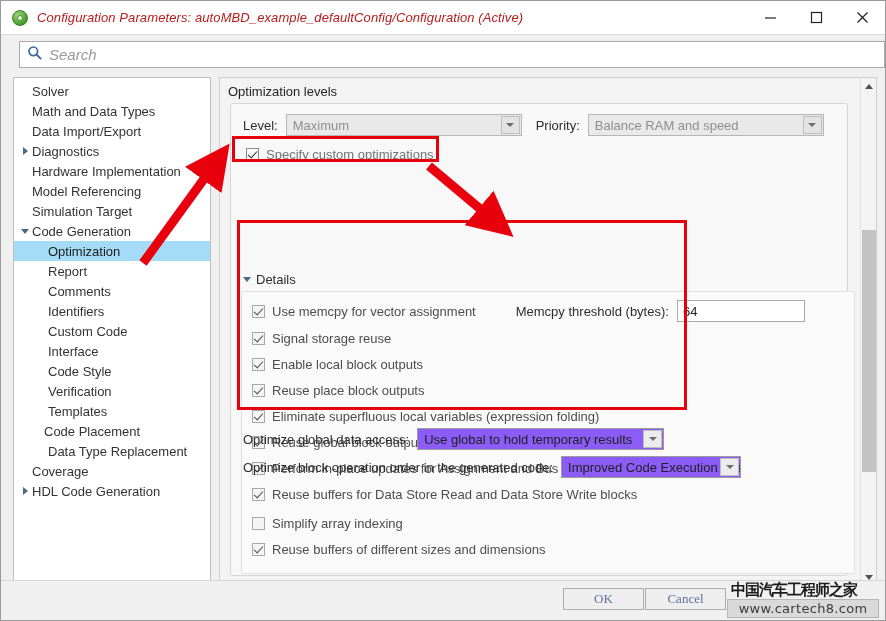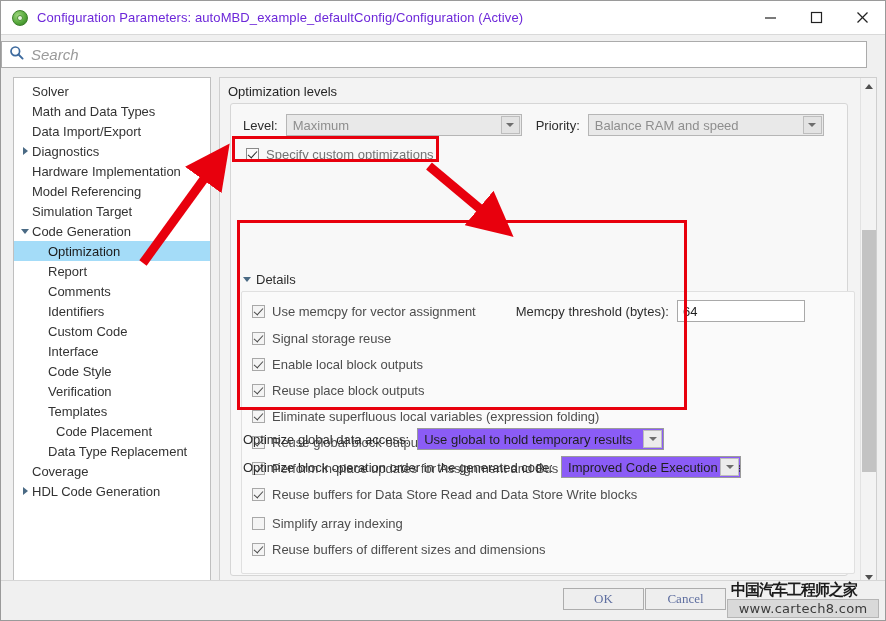--- a/index.html
+++ b/index.html
@@ -36,35 +36,36 @@
     background: radial-gradient(circle at 35% 32%, #9fd77f 0%, #57a93c 55%, #2f7720 100%);
     border: 1px solid #3c7f2a;
   }
   #app-icon .inner {
     position: absolute; left: 5px; top: 5px;
     width: 6px; height: 6px; border-radius: 50%;
     background: #e8f5e0;
     border: 1px solid #4d8f36;
   }
   #title-text {
-    font-size: 13px; color: #6d28d9;
+    font-size: 13px; color: #b91c1c;
     white-space: nowrap;
     letter-spacing: .1px;
+    font-style: italic;
   }
   .wc {
     width: 46px; height: 33px;
     display: flex; align-items: center; justify-content: center;
     flex: none;
   }
   .wc svg { display: block; }
   #wc-group { position: absolute; right: 2px; top: 0; display: flex; }
 
   
   #searchbar {
-    position: absolute; left: 0; top: 40px;
+    position: absolute; left: 18px; top: 40px;
     width: 866px; height: 27px;
     background: #ffffff;
     border: 1px solid #ababab;
     display: flex; align-items: center;
   }
   #search-icon { margin-left: 7px; margin-right: 7px; flex: none; }
   #search-input {
     flex: 1; border: none; outline: none;
     background: transparent;
     font-family: "Liberation Sans", sans-serif;
@@ -367,21 +368,21 @@
         <span>Code Style</span>
       </div>
       <div class="tnode" style="padding-left: 20px;">
         <span class="tw"></span>
         <span>Verification</span>
       </div>
       <div class="tnode" style="padding-left: 20px;">
         <span class="tw"></span>
         <span>Templates</span>
       </div>
-      <div class="tnode" style="padding-left: 28px;">
+      <div class="tnode" style="padding-left: 16px;">
         <span class="tw"></span>
         <span>Code Placement</span>
       </div>
       <div class="tnode" style="padding-left: 20px;">
         <span class="tw"></span>
         <span>Data Type Replacement</span>
       </div>
       <div class="tnode" style="padding-left: 4px;">
         <span class="tw"></span>
         <span>Coverage</span>

